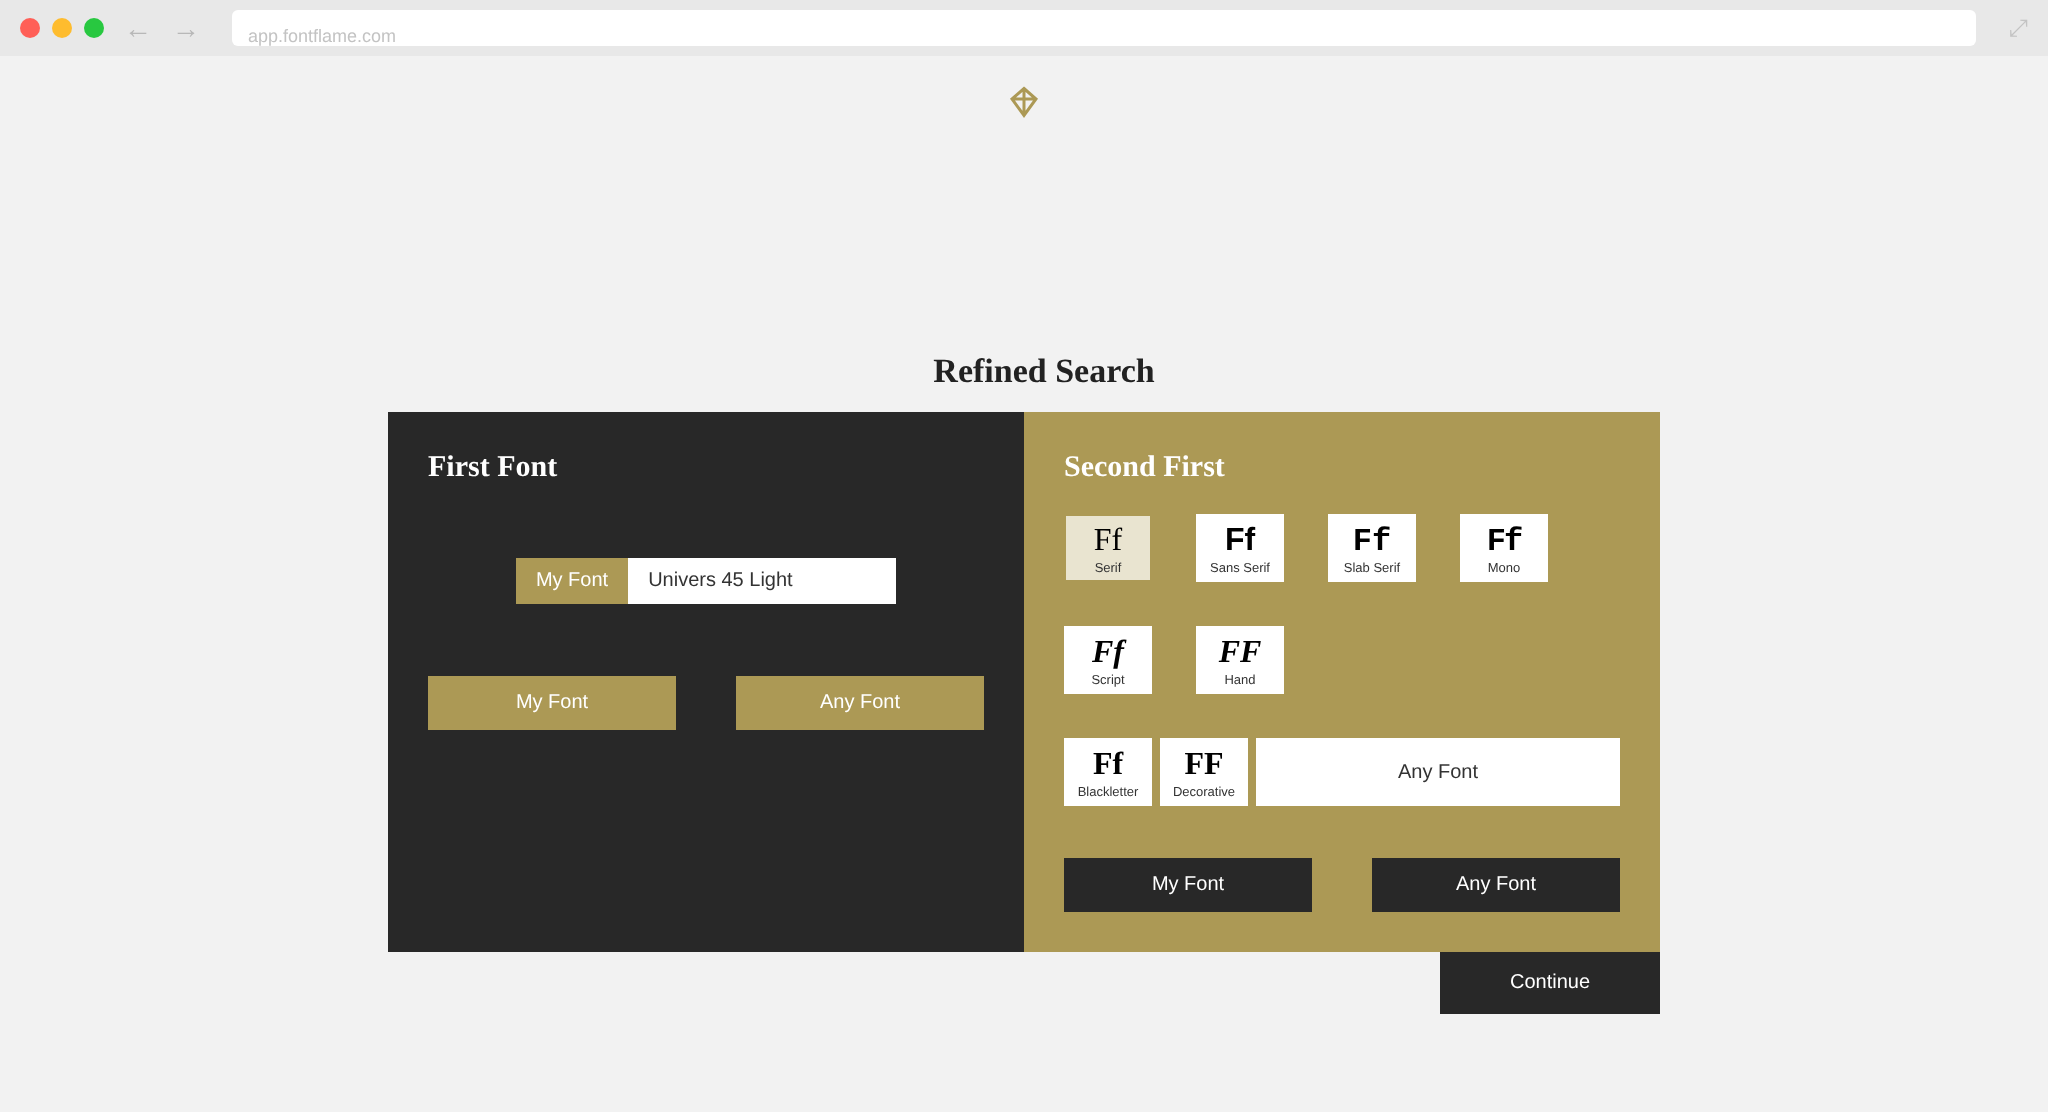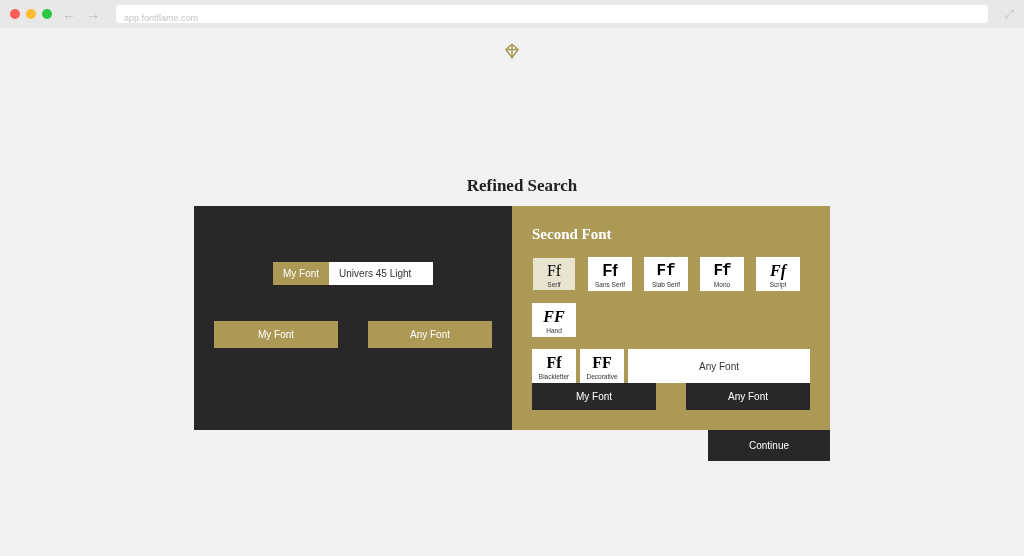--- a/index.html
+++ b/index.html
@@ -101,21 +101,21 @@
   font-size: 10px;
   padding: 6px 10px;
   display: flex;
   align-items: center;
 }
 .text-input {
   background: #fff;
   color: #333;
   font-size: 10px;
   padding: 6px 10px;
-  width: 104px;
+  width: 134px;
   display: flex;
   align-items: center;
 }
 .button-row {
   display: flex;
   gap: 30px;
   justify-content: center;
 }
 .btn {
   flex: 1;
@@ -128,22 +128,22 @@
   background: #ac9955;
   color: #fff;
 }
 .btn-dark {
   background: #282828;
   color: #fff;
 }
 .cat-grid {
   display: flex;
   flex-wrap: wrap;
-  gap: 12px;
-  margin-bottom: 0;
+  gap: 22px;
+  margin-bottom: 26px;
   align-items: flex-end;
 }
 .cat-tile {
   width: 44px;
   background: #fff;
   text-align: center;
   padding: 3px 0 2px;
   cursor: pointer;
   border: 1px solid #fff;
 }
@@ -171,21 +171,21 @@
   align-items: center;
   justify-content: center;
   font-size: 10px;
   color: #333;
   cursor: pointer;
 }
 .continue-bar {
   position: absolute;
   right: 0;
   top: 100%;
-  width: 122px;
+  width: 110px;
   background: #282828;
   color: #fff;
   text-align: center;
   font-size: 10px;
   padding: 10px 0;
   cursor: pointer;
 }
 
 .g-serif { font-family: Georgia, serif; }
 .g-sans { font-family: Arial, sans-serif; font-weight: bold; }
@@ -215,32 +215,33 @@
   <svg class="logo" viewBox="0 0 24 24">
     <path d="M12 3 L20 10 L12 21 L4 10 Z M4 10 L20 10 M12 3 L12 21" fill="none" stroke="#ac9955" stroke-width="2"></path>
   </svg>
 </div>
 
 <h1 class="page-title">Refined Search</h1>
 
 <div class="main-panels">
 
   <div class="panel panel-left">
+    <div class="panel-heading">First Font</div>
     <div class="font-select">
       <div class="badge">My Font</div>
       <div class="text-input">Univers 45 Light</div>
     </div>
     <div class="button-row">
       <div class="btn btn-olive">My Font</div>
       <div class="btn btn-olive">Any Font</div>
     </div>
   </div>
 
   <div class="panel panel-right">
-    <div class="panel-heading">Second Font</div>
+    <div class="panel-heading">Second First</div>
     <div class="cat-grid" id="cat-grid">
         <div class="cat-tile selected">
           <div class="cat-glyph g-serif">Ff</div>
           <div class="cat-label">Serif</div>
         </div>
         <div class="cat-tile">
           <div class="cat-glyph g-sans">Ff</div>
           <div class="cat-label">Sans Serif</div>
         </div>
         <div class="cat-tile">

